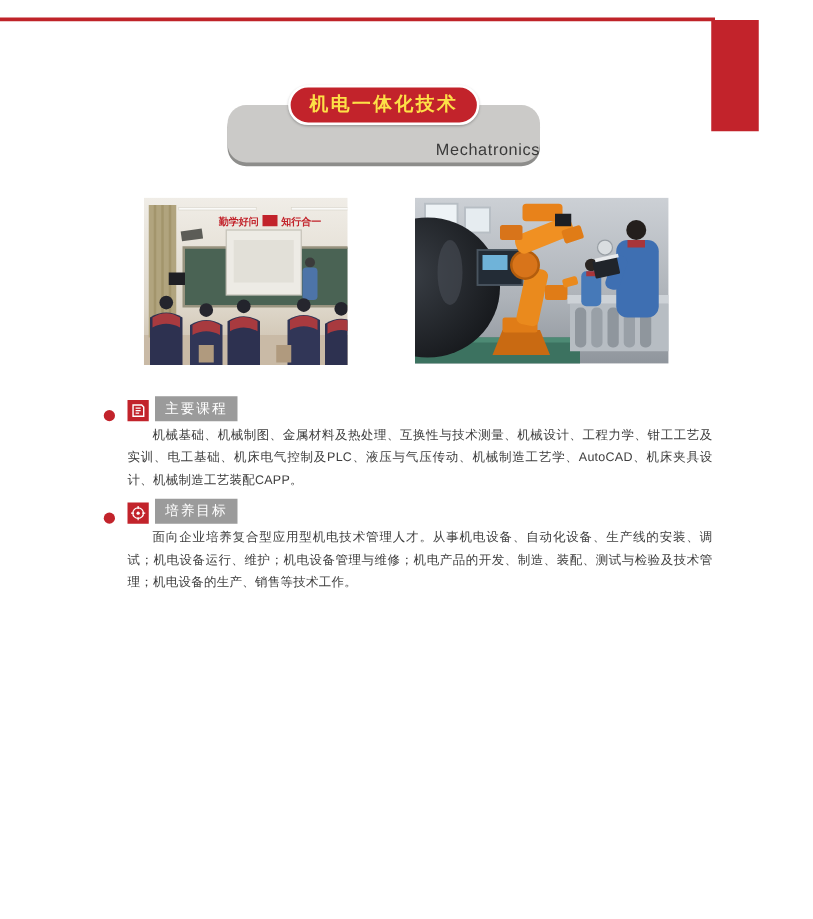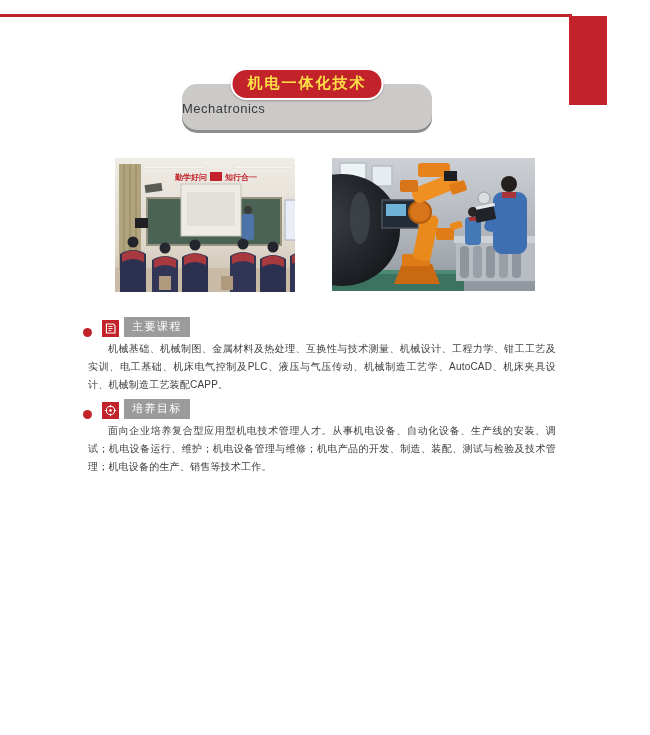--- a/index.html
+++ b/index.html
@@ -8,42 +8,42 @@
   .page { position:relative; width:650px; height:735px; background:#fff; overflow:hidden; }
 
   
   .top-rule { position:absolute; left:0; top:14px; width:572px; height:3px; background:#bf2329; }
   .corner-block { position:absolute; left:569px; top:16px; width:38px; height:89px; background:#c2232b; }
 
   
   .title-group { position:absolute; left:182px; top:68px; width:250px; height:62px; }
   .title-gray { position:absolute; left:0; top:16px; width:250px; height:46px;
                 background:#cbcac8; border-radius:15px; box-shadow:0 3px 0 #8d8d8b; }
-  .subtitle { margin-top:17px; text-align:left; font-size:13px; color:#3a3a3a; letter-spacing:.5px; }
+  .subtitle { margin-top:28px; text-align:right; font-size:13px; color:#3a3a3a; letter-spacing:.5px; }
   .title-pill { position:absolute; top:0; left:50%; transform:translateX(-50%);
                 background:#c2232b; color:#fde047; font-size:15px; font-weight:bold; letter-spacing:2px;
                 padding:4px 15px 5px; border-radius:16px; border:2px solid #fff; white-space:nowrap;
                 box-shadow:0 1px 2px rgba(0,0,0,.25); }
 
   
   .photo { position:absolute; overflow:hidden; }
-  .photo-left  { left:115px; top:158px; width:180px; height:134px; }
+  .photo-left  { left:115px; top:158px; width:163px; height:134px; }
   .photo-right { left:332px; top:158px; width:203px; height:133px; }
   .photo svg { display:block; }
 
   
   .sections { position:absolute; left:83px; top:319px; width:478px; }
   .section { margin-bottom:7px; }
   .sec-head { display:flex; align-items:flex-end; height:18px; margin-bottom:3px; }
   .bullet { width:9px; height:9px; border-radius:50%; background:#c2232b; margin-right:10px; flex:none; }
   .sec-icon { width:17px; height:17px; background:#c2232b; margin-right:5px; flex:none;
               display:flex; align-items:center; justify-content:center; }
   .sec-label { background:#9b9b9b; color:#fff; font-size:11px; letter-spacing:1.5px;
                padding:2px 8px 3px; white-space:nowrap; }
-  .sec-body { margin-left:5px; width:468px; font-size:10px; line-height:18px; color:#3d3d3d;
+  .sec-body { margin-left:19px; width:468px; font-size:10px; line-height:18px; color:#3d3d3d;
               text-align:justify; text-indent:2em; letter-spacing:.2px; }
 </style>
 </head>
 <body>
 
 <div class="page">
 
   <div class="top-rule"></div>
   <div class="corner-block"></div>
 

